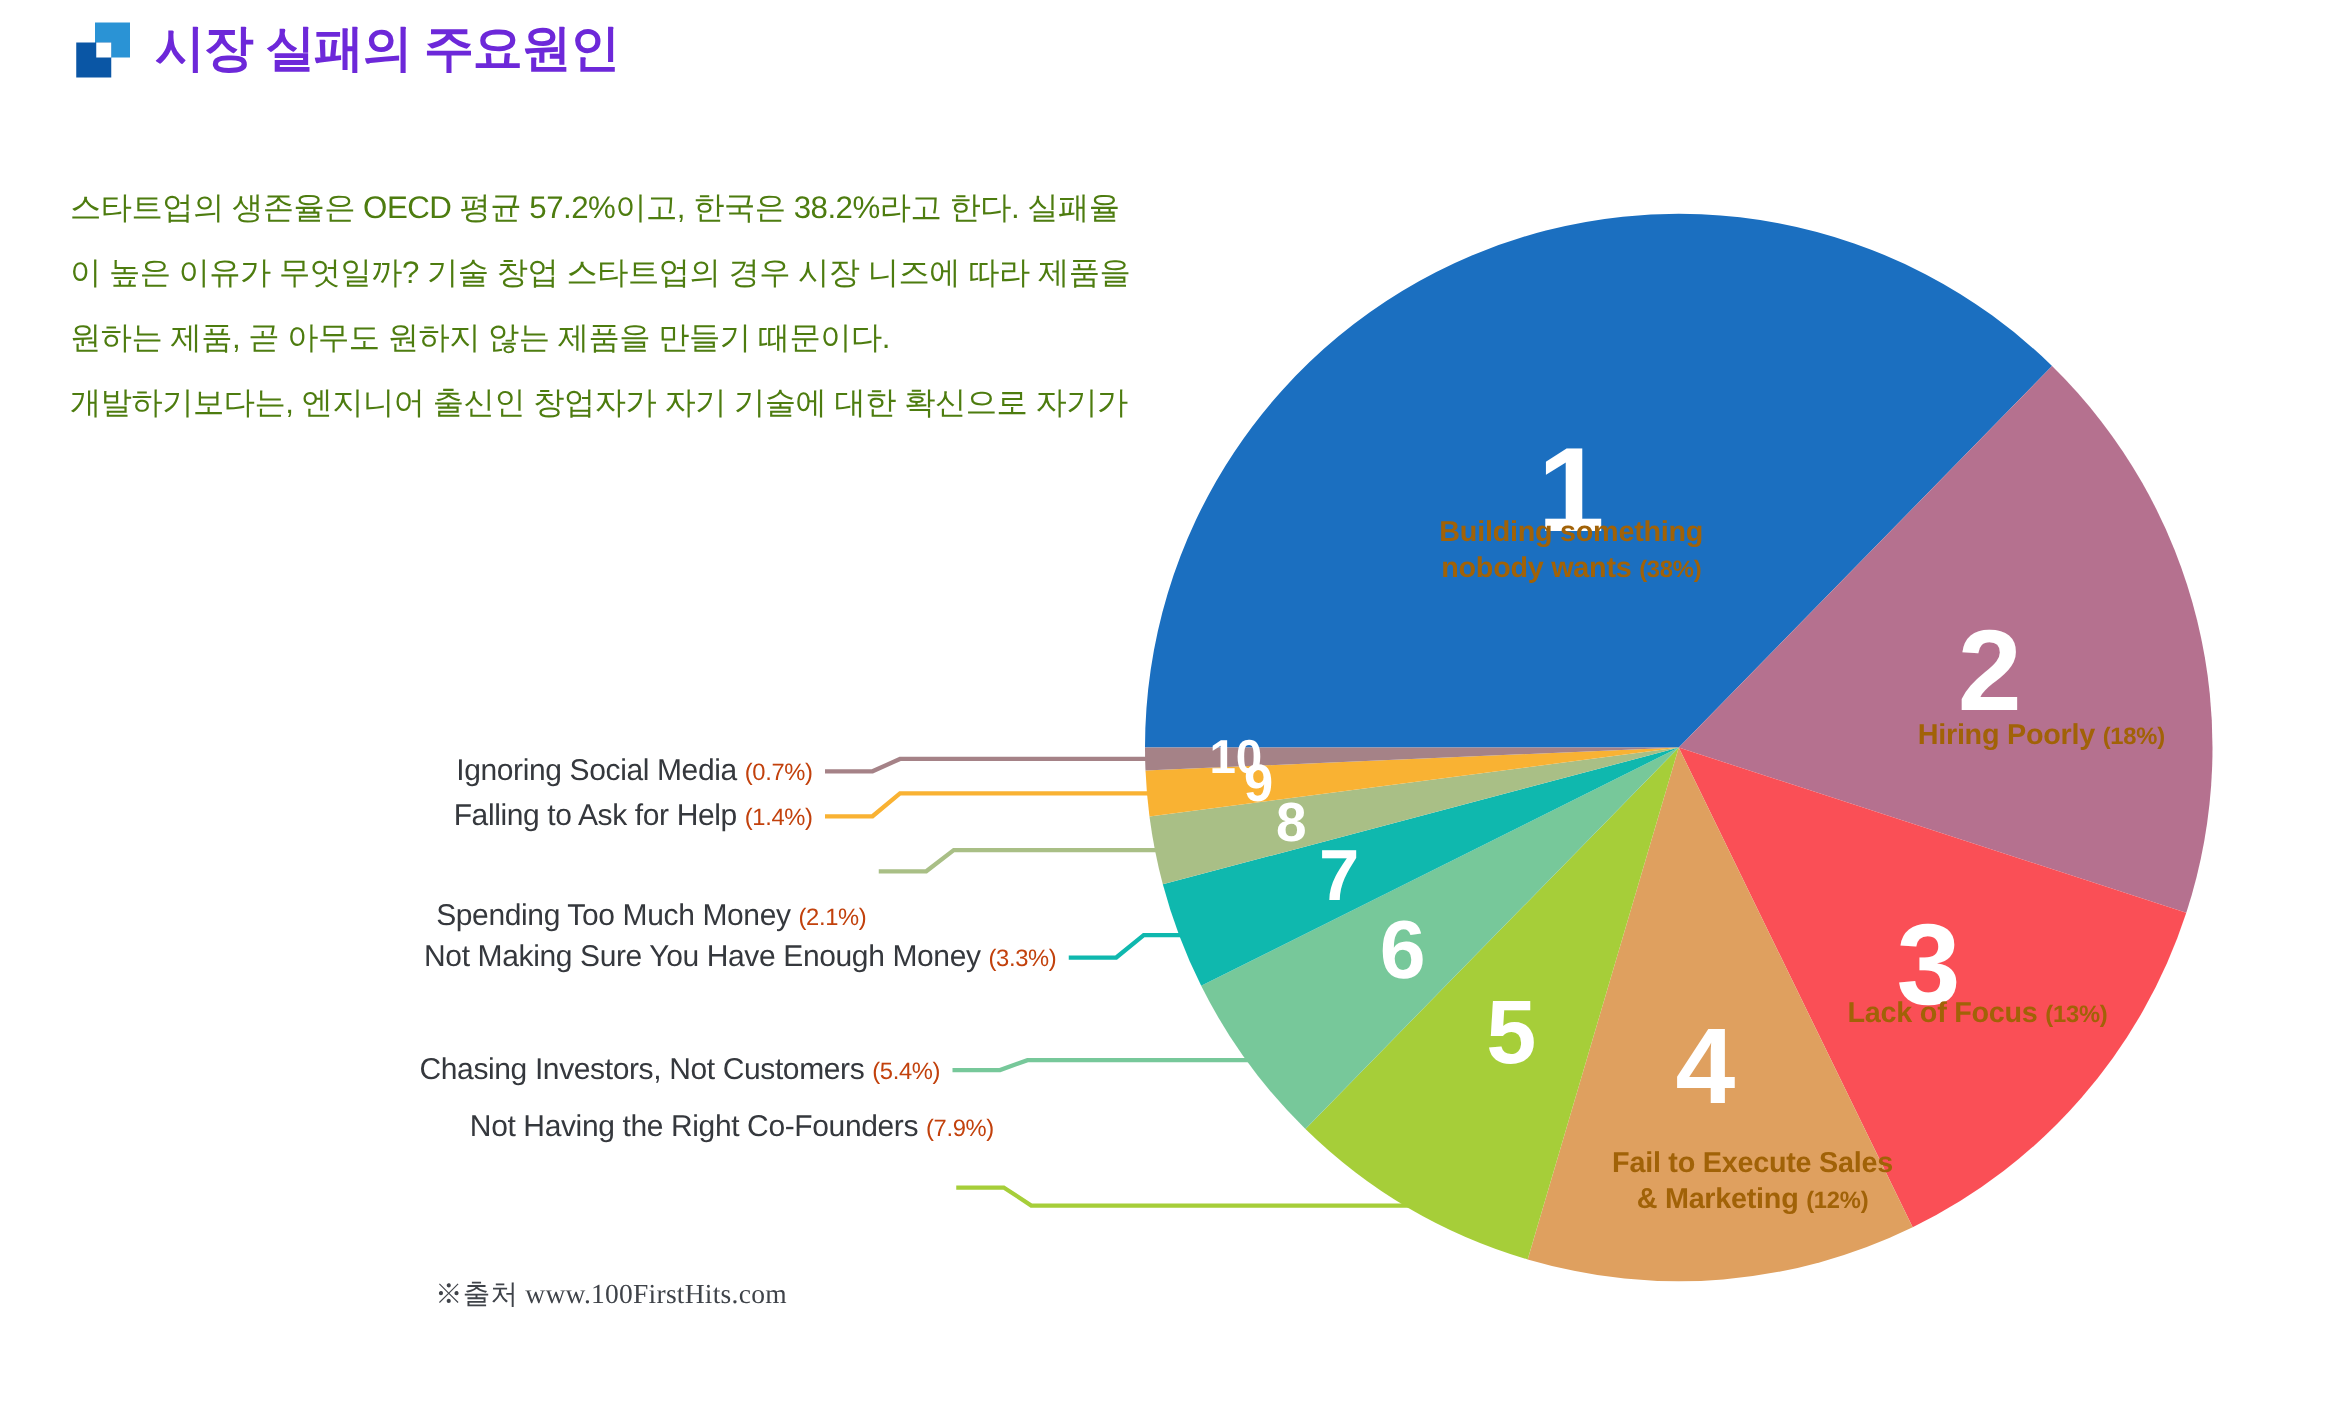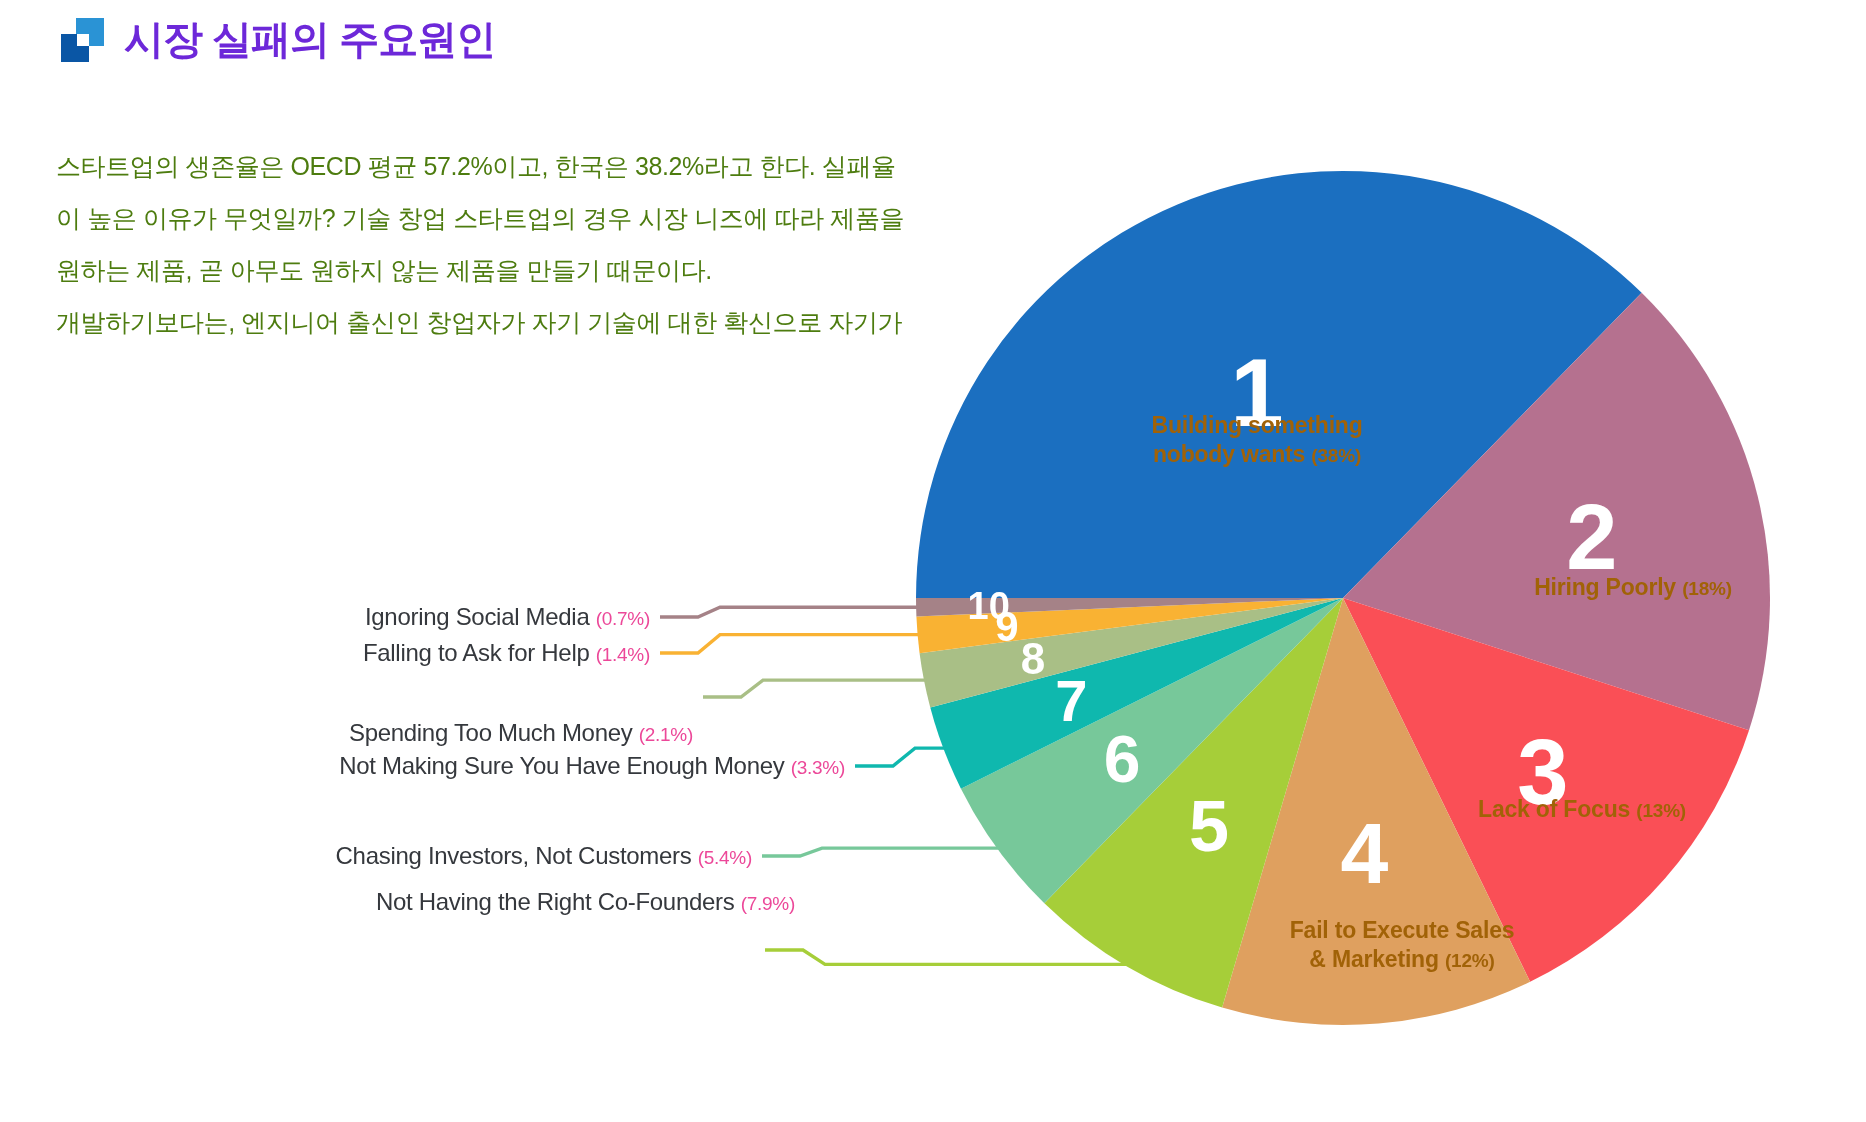--- a/index.html
+++ b/index.html
@@ -34,21 +34,21 @@
   .chart-area{position:absolute;left:0;top:0;width:1866px;height:1122px;pointer-events:none;}
   .pie-svg{position:absolute;left:0;top:0;}
 
   
   .callout{
     position:absolute;
     font-size:24px;color:#35383d;white-space:nowrap;
     letter-spacing:-0.3px;text-align:right;
     transform:translateY(-50%);
   }
-  .callout .pct{font-size:19px;color:#ec4899;}
+  .callout .pct{font-size:19px;color:#c2410c;}
 
   
   .rank{
     position:absolute;color:#ffffff;font-weight:bold;line-height:1;
     transform:translate(-50%,-50%);
   }
   
   .slice-label{
     position:absolute;color:#a16207;line-height:1.28;
     transform:translate(-50%,-50%);text-align:center;white-space:nowrap;
@@ -134,13 +134,14 @@
     </div>
   <div id="callout-layer">
       <div class="callout" style="top: 617px; left: 0px; width: 650px;">Ignoring Social Media <span class="pct">(0.7%)</span></div>
       <div class="callout" style="top: 653px; left: 0px; width: 650px;">Falling to Ask for Help <span class="pct">(1.4%)</span></div>
       <div class="callout" style="top: 733px; left: 0px; width: 693px;">Spending Too Much Money <span class="pct">(2.1%)</span></div>
       <div class="callout" style="top: 766px; left: 0px; width: 845px;">Not Making Sure You Have Enough Money <span class="pct">(3.3%)</span></div>
       <div class="callout" style="top: 856px; left: 0px; width: 752px;">Chasing Investors, Not Customers <span class="pct">(5.4%)</span></div>
       <div class="callout" style="top: 902px; left: 0px; width: 755px; margin-left: 40px;">Not Having the Right Co-Founders <span class="pct">(7.9%)</span></div>
     </div>
 
+  <div class="source">※출처 www.100FirstHits.com</div>
 </div>
 
 </body></html>

